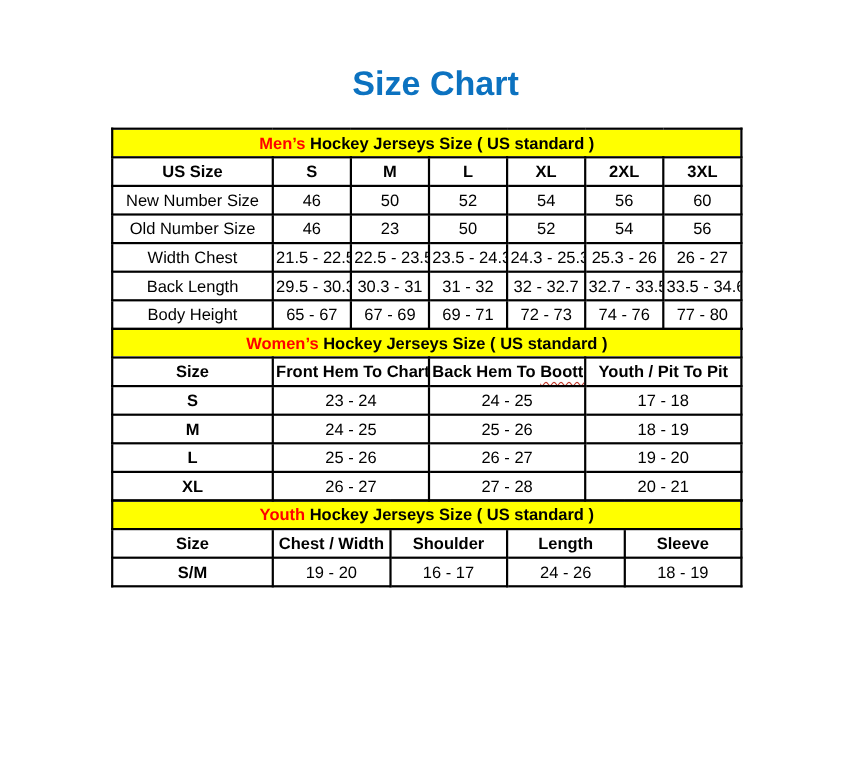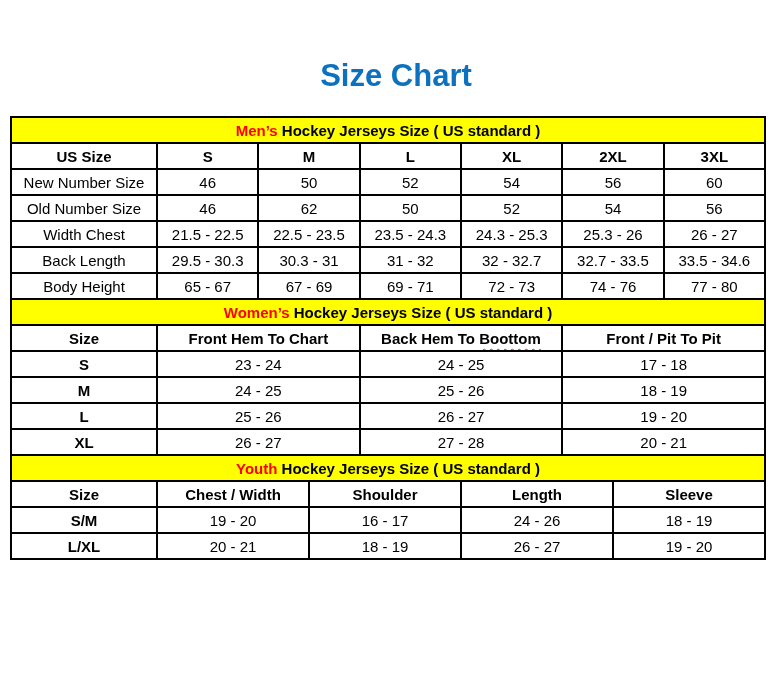--- a/index.html
+++ b/index.html
@@ -13,21 +13,21 @@
   html,body{margin:0;padding:0;}
   body{
     width:776px;height:692px;overflow:hidden;background:#ffffff;
     font-family:"Liberation Sans",sans-serif;color:#000;
   }
   .page-title{
     margin:0;padding:58px 0 22px 16px;text-align:center;
     font-size:31px;font-weight:bold;color:var(--title-blue);
   }
   table.size-table{
-    width:756px;margin:0 auto;border-collapse:collapse;table-layout:fixed;
+    width:574px;margin:0 auto;border-collapse:collapse;table-layout:fixed;
   }
   table.size-table + table.size-table{margin-top:-2px;}
   .size-table th,.size-table td{
     border:2px solid var(--border-black);
     text-align:center;vertical-align:middle;
     font-size:15px;padding:1px 2px;height:26px;
     overflow:hidden;white-space:nowrap;
   }
   .section-header{
     background:var(--header-yellow);
@@ -81,21 +81,21 @@
       <td>46</td>
       <td>50</td>
       <td>52</td>
       <td>54</td>
       <td>56</td>
       <td>60</td>
     </tr>
     <tr>
       <td class="row-label">Old Number Size</td>
       <td>46</td>
-      <td>62</td>
+      <td>23</td>
       <td>50</td>
       <td>52</td>
       <td>54</td>
       <td>56</td>
     </tr>
     <tr>
       <td class="row-label">Width Chest</td>
       <td>21.5 - 22.5</td>
       <td>22.5 - 23.5</td>
       <td>23.5 - 24.3</td>
@@ -132,21 +132,21 @@
         <col>
     </colgroup>
     <tbody>
         <tr>
       <th class="section-header" colspan="4"><span class="section-accent">Women’s</span> <span>Hockey Jerseys Size ( US standard )</span></th>
     </tr>
     <tr class="head-row">
       <th>Size</th>
       <th>Front Hem To Chart</th>
       <th><span>Back Hem To</span> <span class="squiggle">Boottom</span></th>
-      <th>Front / Pit To Pit</th>
+      <th>Youth / Pit To Pit</th>
     </tr>
     <tr>
       <td class="row-label-bold">S</td>
       <td>23 - 24</td>
       <td>24 - 25</td>
       <td>17 - 18</td>
     </tr>
     <tr>
       <td class="row-label-bold">M</td>
       <td>24 - 25</td>
@@ -187,23 +187,16 @@
       <th>Length</th>
       <th>Sleeve</th>
     </tr>
     <tr>
       <td class="row-label-bold">S/M</td>
       <td>19 - 20</td>
       <td>16 - 17</td>
       <td>24 - 26</td>
       <td>18 - 19</td>
     </tr>
-    <tr>
-      <td class="row-label-bold">L/XL</td>
-      <td>20 - 21</td>
-      <td>18 - 19</td>
-      <td>26 - 27</td>
-      <td>19 - 20</td>
-    </tr>
   </tbody>
     </table>
 
 </div>
 
 </body></html>

